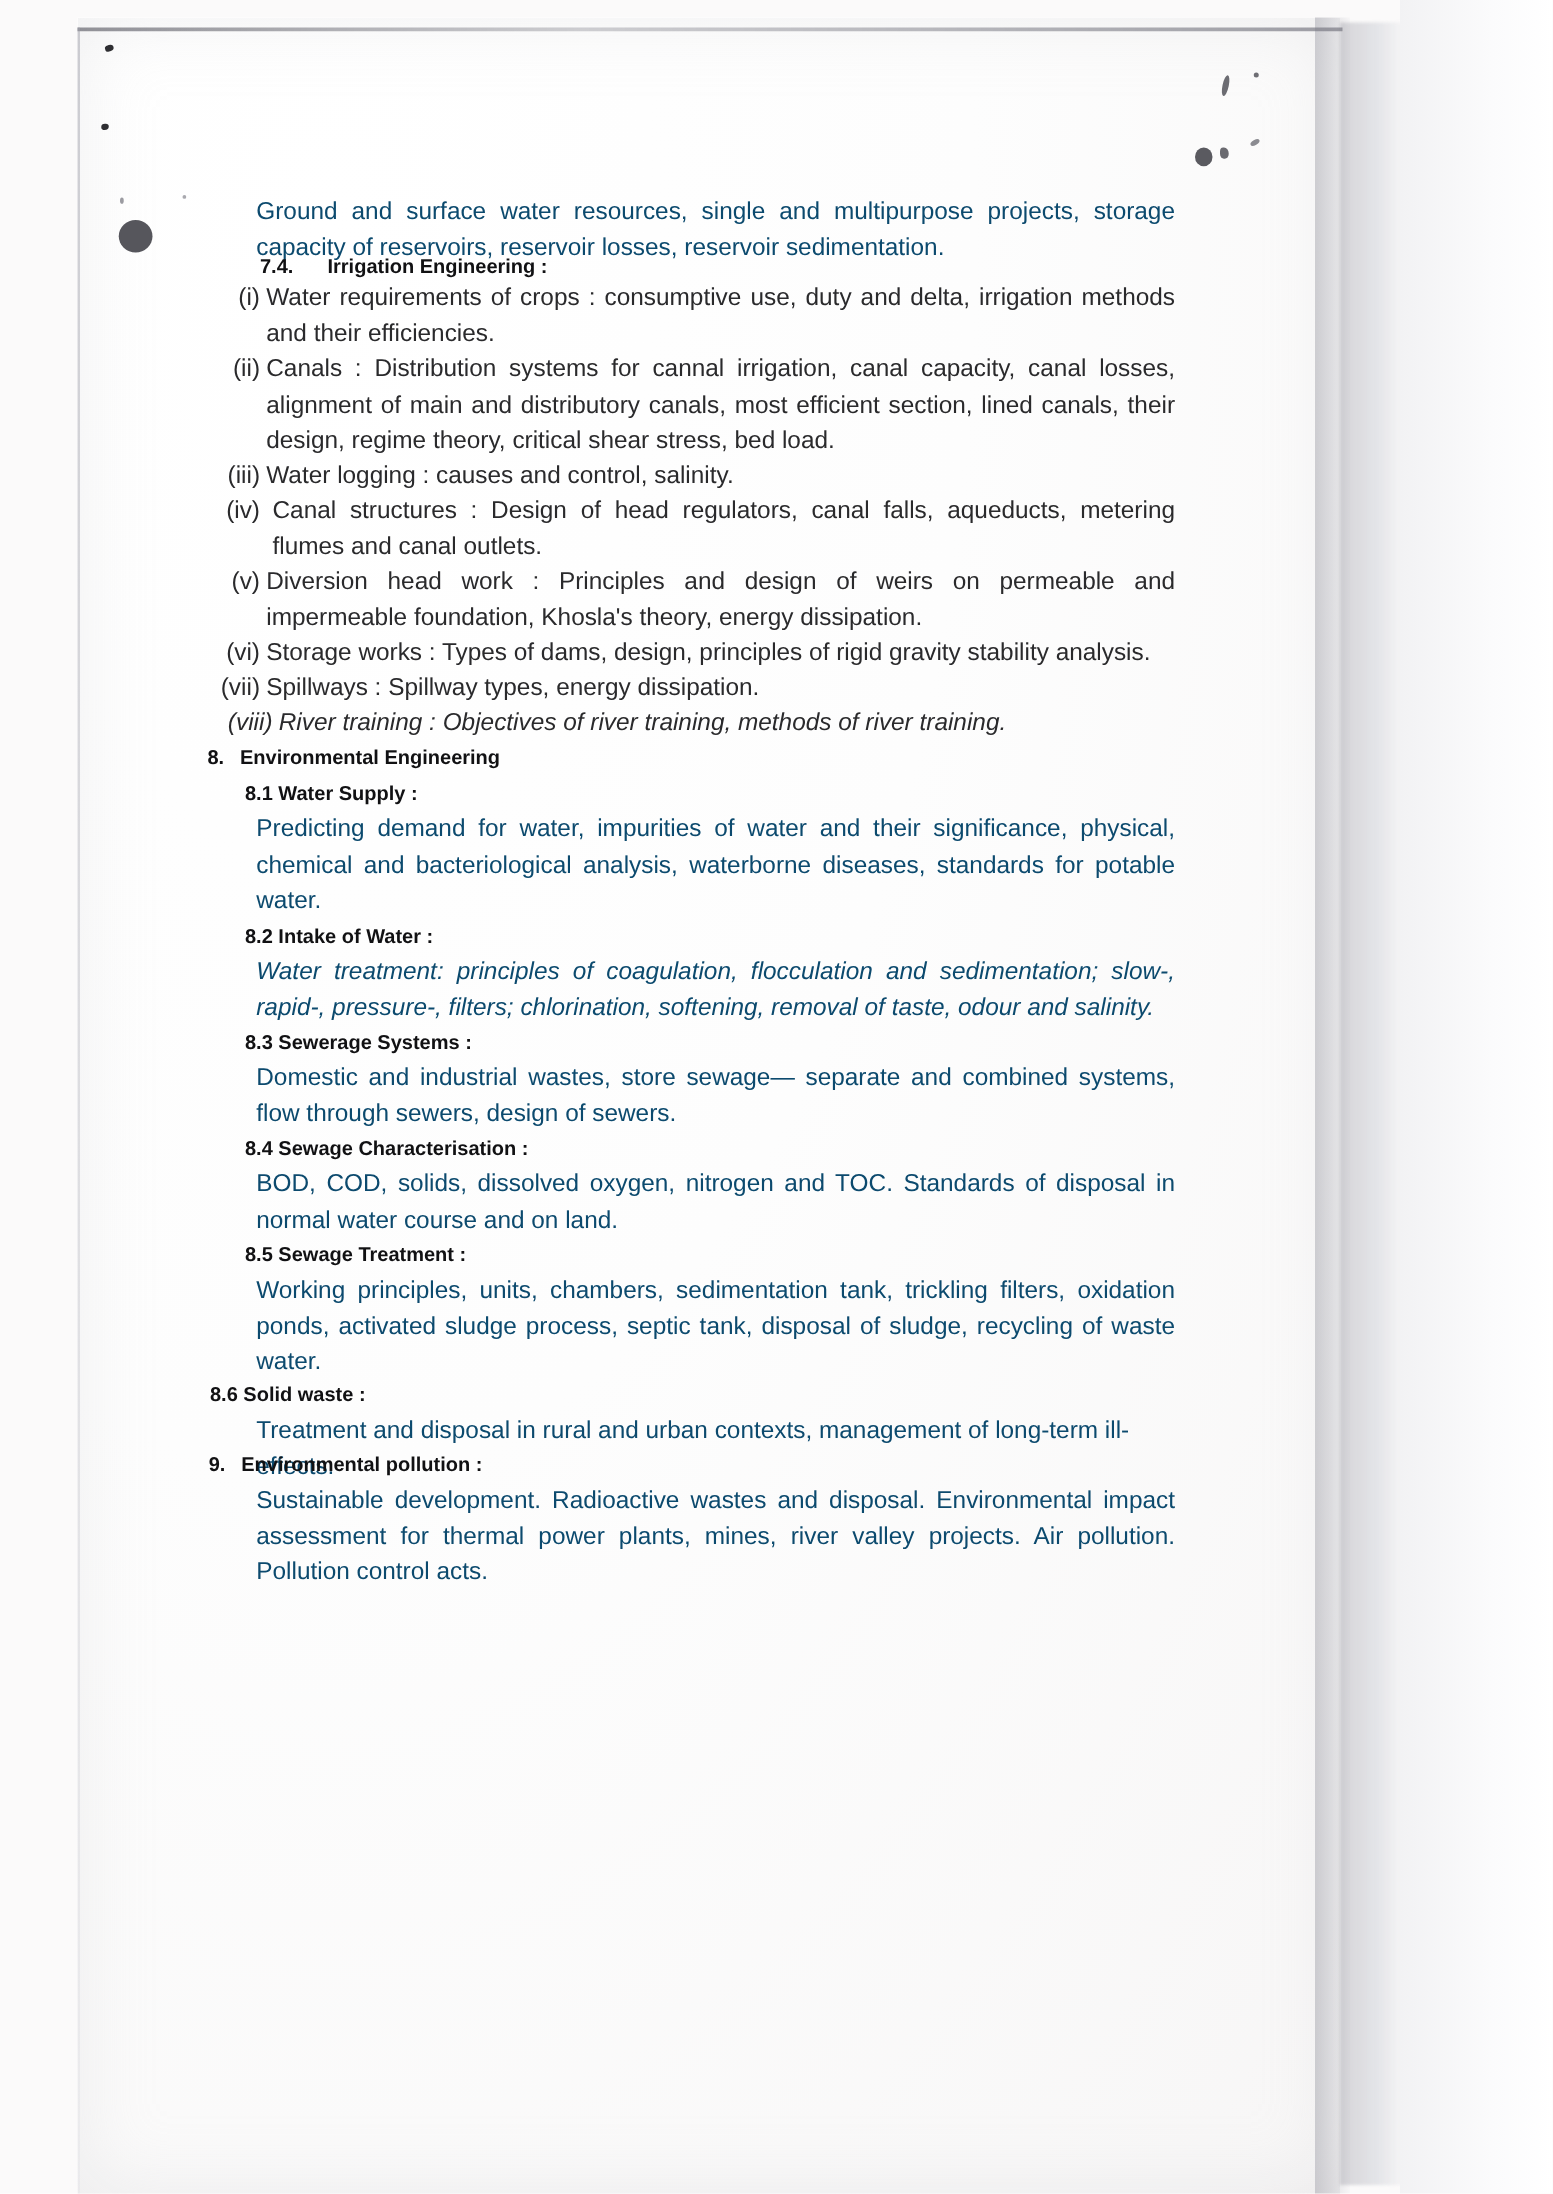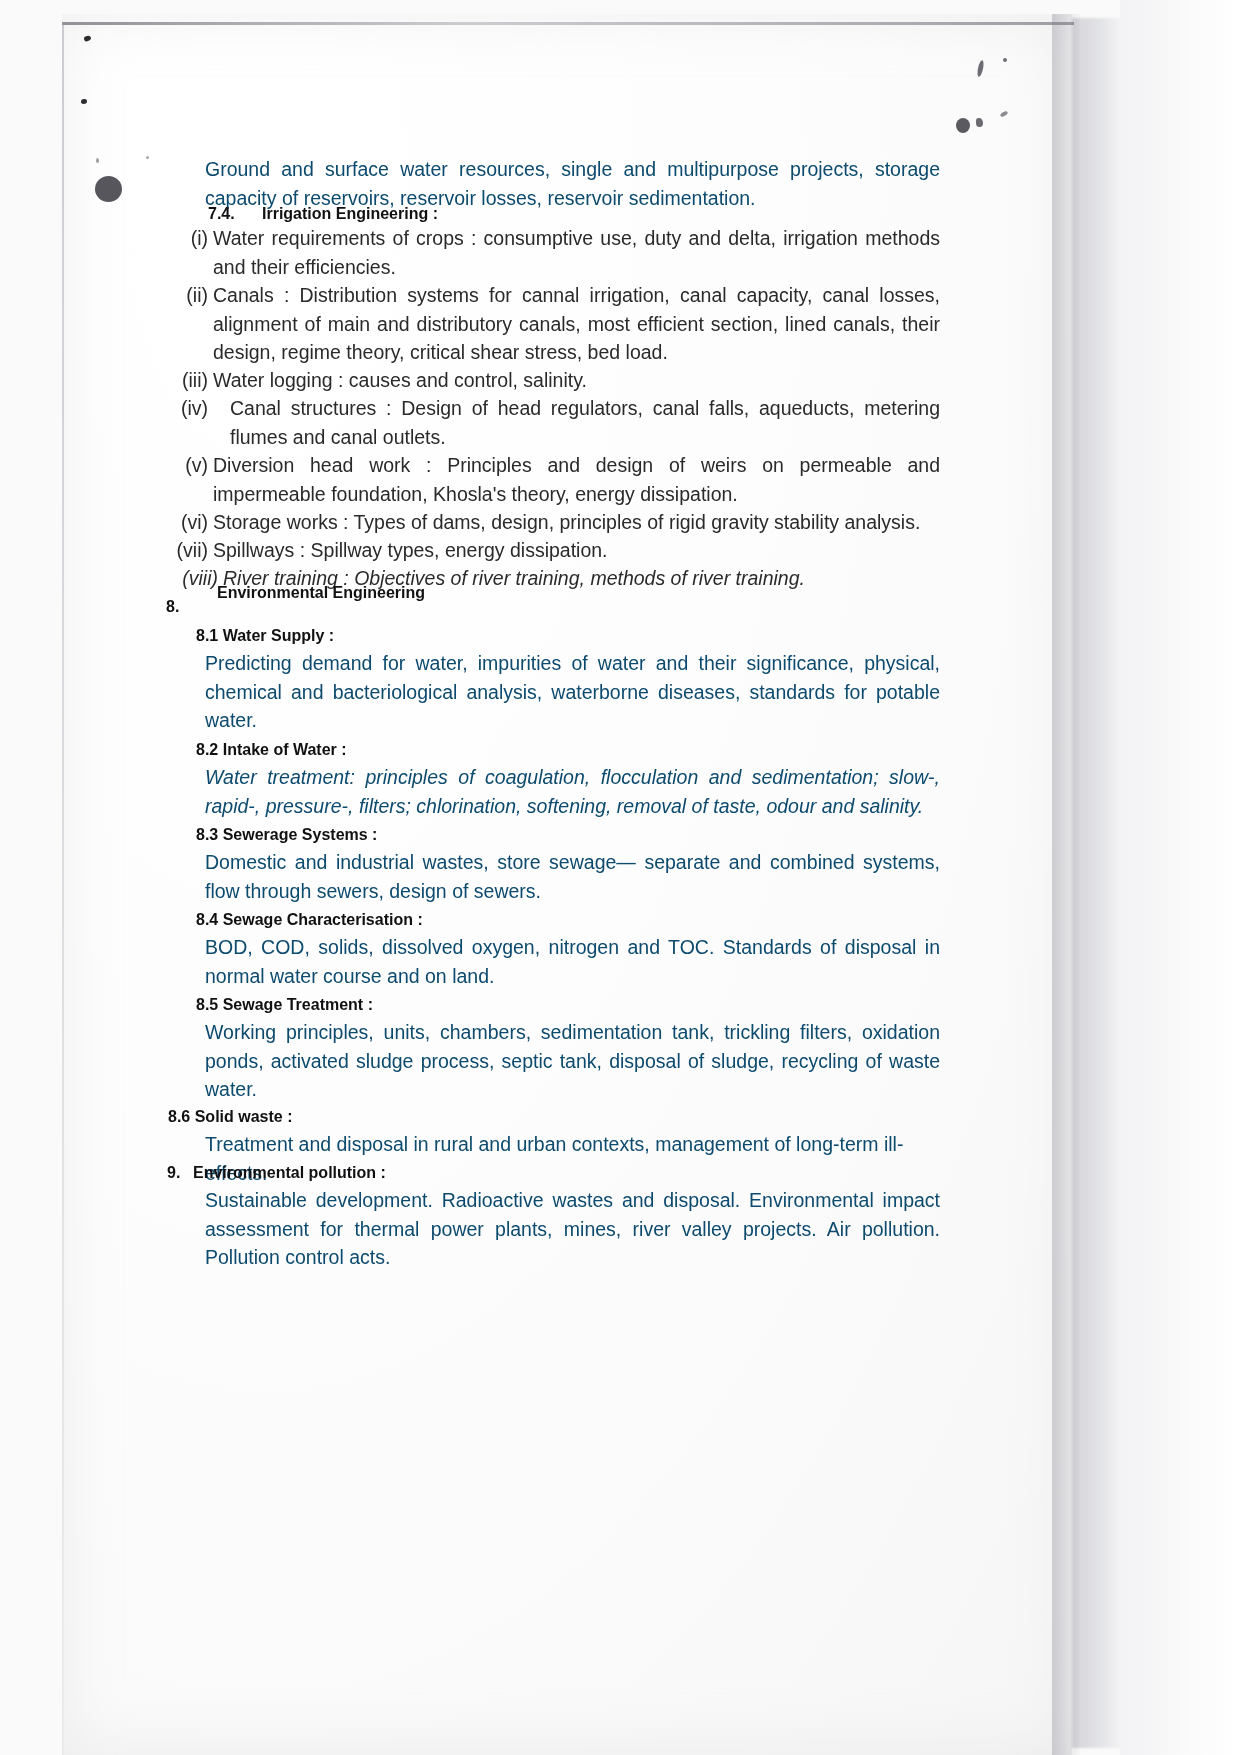--- a/index.html
+++ b/index.html
@@ -163,21 +163,21 @@
       <span class="txt justify" style="display:block; margin-left:38px;">Canals : Distribution systems for cannal irrigation, canal capacity, canal losses, alignment of main and distributory canals, most efficient section, lined canals, their design, regime theory, critical shear stress, bed load.</span>
     </div>
 
     <div class="hang" style="left:170px; top:366px; width:770px;">
       <span class="mark" style="width:38px; left:0px;">(iii)</span>
       <span class="txt" style="display:block; margin-left:43px;">Water logging : causes and control, salinity.</span>
     </div>
 
     <div class="hang" style="left:172px; top:394px; width:768px;">
       <span class="mark" style="width:36px; left:0px;">(iv)</span>
-      <span class="txt justify" style="display:block; margin-left:58px;">Canal structures : Design of head regulators, canal falls, aqueducts, metering flumes and canal outlets.</span>
+      <span class="txt justify" style="display:block; margin-left:46px;">Canal structures : Design of head regulators, canal falls, aqueducts, metering flumes and canal outlets.</span>
     </div>
 
     <div class="hang" style="left:178px; top:451px; width:762px;">
       <span class="mark" style="width:30px; left:0px;">(v)</span>
       <span class="txt justify" style="display:block; margin-left:35px;">Diversion head work : Principles and design of weirs on permeable and impermeable foundation, Khosla's theory, energy dissipation.</span>
     </div>
 
     <div class="hang" style="left:174px; top:508px; width:766px;">
       <span class="mark" style="width:34px; left:0px;">(vi)</span>
       <span class="txt" style="display:block; margin-left:39px;">Storage works : Types of dams, design, principles of rigid gravity stability analysis.</span>
@@ -187,21 +187,21 @@
       <span class="mark" style="width:40px; left:0px;">(vii)</span>
       <span class="txt" style="display:block; margin-left:45px;">Spillways : Spillway types, energy dissipation.</span>
     </div>
 
     <div class="hang" style="left:173px; top:564px; width:777px;font-style:italic;">
       <span class="mark" style="width:45px; left:0px;">(viii)</span>
       <span class="txt" style="display:block; margin-left:50px;">River training : Objectives of river training, methods of river training.</span>
     </div>
 
     <div class="ln bold" style="left:166px; top:593px;">8.</div>
-    <div class="ln bold" style="left:192px; top:579px;margin-left:25px;">Environmental Engineering</div>
+    <div class="ln bold" style="left:192px; top:593px;">Environmental Engineering</div>
 
     <div class="ln bold" style="left:196px; top:622px;">8.1 Water Supply :</div>
     <div class="para justify" style="left:205px; top:649px; width:735px;">Predicting demand for water, impurities of water and their significance, physical, chemical and bacteriological analysis, waterborne diseases, standards for potable water.</div>
 
     <div class="ln bold" style="left:196px; top:736px;">8.2 Intake of Water :</div>
     <div class="para justify" style="left:205px; top:763px; width:735px;font-style:italic;">Water treatment: principles of coagulation, flocculation and sedimentation; slow-, rapid-, pressure-, filters; chlorination, softening, removal of taste, odour and salinity.</div>
 
     <div class="ln bold" style="left:196px; top:821px;">8.3 Sewerage Systems :</div>
     <div class="para justify" style="left:205px; top:848px; width:735px;">Domestic and industrial wastes, store sewage— separate and combined systems, flow through sewers, design of sewers.</div>
 

